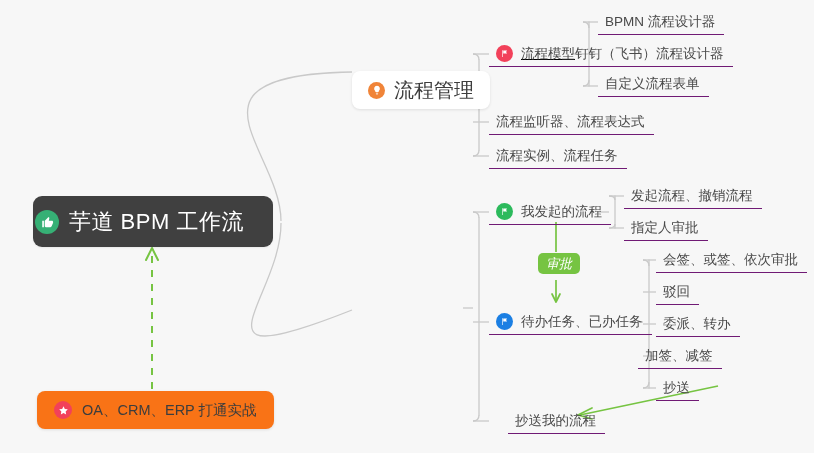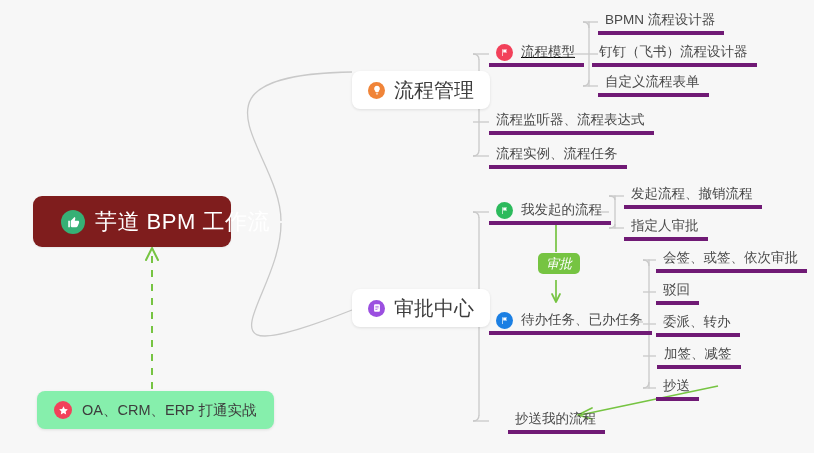--- a/index.html
+++ b/index.html
@@ -25,27 +25,27 @@
     width: 814px;
     height: 453px;
     pointer-events: none;
   }
 
   
   .root-node {
     position: absolute;
     left: 33px;
     top: 196px;
-    width: 198px;
+    width: 240px;
     height: 51px;
-    background: #7f1d1d;
+    background: #404040;
     border-radius: 9px;
     display: flex;
     align-items: center;
-    padding-left: 28px;
+    padding-left: 2px;
     box-sizing: border-box;
     box-shadow: 0 1px 2px rgba(0,0,0,0.06);
   }
   .root-label {
     color: #ffffff;
     font-size: 22px;
     letter-spacing: 0.5px;
     margin-left: 10px;
     white-space: nowrap;
   }
@@ -90,21 +90,21 @@
     color: #3d3d3d;
     margin-left: 9px;
     white-space: nowrap;
   }
 
   
   .leaf {
     position: absolute;
     display: flex;
     align-items: center;
-    border-bottom: 4px solid #701a75;
+    border-bottom: 1px solid #701a75;
     height: 26px;
     padding: 0 9px 0 7px;
     box-sizing: border-box;
     white-space: nowrap;
   }
   .leaf .lbl {
     font-size: 13.5px;
     color: #4a4a4a;
   }
   .leaf .ic + .lbl { margin-left: 8px; }
@@ -120,21 +120,21 @@
     line-height: 1;
     white-space: nowrap;
   }
 
   
   .callout {
     position: absolute;
     left: 37px;
     top: 391px;
     height: 38px;
-    background: #86efac;
+    background: #f97316;
     border-radius: 8px;
     box-shadow: 0 1px 3px rgba(0,0,0,0.10);
     display: flex;
     align-items: center;
     padding: 0 17px;
     box-sizing: border-box;
   }
   .callout .lbl {
     font-size: 14.5px;
     color: #3d3d3d;
@@ -255,45 +255,34 @@
         <path d="M6 3h1.8v18H6z"></path>
           <path d="M8.6 4h10.2l-2.6 4 2.6 4H8.6z"></path>
       </svg>
     </span>
     <span class="lbl">流程模型</span>
   </div>
 
   <div class="leaf" style="left:598px; top:9px;">
     <span class="lbl">BPMN 流程设计器</span>
   </div>
-  <div class="leaf" style="left:592px; top:41px;">
+  <div class="leaf" style="left:568px; top:41px;">
     <span class="lbl">钉钉（飞书）流程设计器</span>
   </div>
   <div class="leaf" style="left:598px; top:71px;">
     <span class="lbl">自定义流程表单</span>
   </div>
 
   <div class="leaf" style="left:489px; top:109px;">
     <span class="lbl">流程监听器、流程表达式</span>
   </div>
   <div class="leaf" style="left:489px; top:143px;">
     <span class="lbl">流程实例、流程任务</span>
   </div>
 
-  <div class="card" style="left:352px; top:289px;">
-    <span class="ic ic-purple">
-      <svg width="10" height="10" viewBox="0 0 24 24" fill="#ffffff">
-        <rect x="5" y="3" width="14" height="18" rx="2.4"></rect>
-        <rect x="8" y="7" width="8" height="1.6" fill="#9b4fe0"></rect>
-        <rect x="8" y="11" width="8" height="1.6" fill="#9b4fe0"></rect>
-        <rect x="8" y="15" width="5" height="1.6" fill="#9b4fe0"></rect>
-      </svg>
-    </span>
-    <span class="lbl">审批中心</span>
-  </div>
 
   <div class="leaf" style="left:489px; top:199px;align-items:center;">
     <span class="ic ic-green">
       <svg width="9" height="9" viewBox="0 0 24 24" fill="#ffffff">
         <path d="M6 3h1.8v18H6z"></path>
           <path d="M8.6 4h10.2l-2.6 4 2.6 4H8.6z"></path>
       </svg>
     </span>
     <span class="lbl">我发起的流程</span>
   </div>
@@ -317,21 +306,21 @@
 
   <div class="leaf" style="left:656px; top:247px;">
     <span class="lbl">会签、或签、依次审批</span>
   </div>
   <div class="leaf" style="left:656px; top:279px;font-family:Liberation Serif, serif;">
     <span class="lbl">驳回</span>
   </div>
   <div class="leaf" style="left:656px; top:311px;">
     <span class="lbl">委派、转办</span>
   </div>
-  <div class="leaf" style="left:657px; top:343px;">
+  <div class="leaf" style="left:638px; top:343px;">
     <span class="lbl">加签、减签</span>
   </div>
   <div class="leaf" style="left:656px; top:375px;">
     <span class="lbl">抄送</span>
   </div>
 
   <div class="leaf" style="left:508px; top:408px;">
     <span class="lbl">抄送我的流程</span>
   </div>
 

